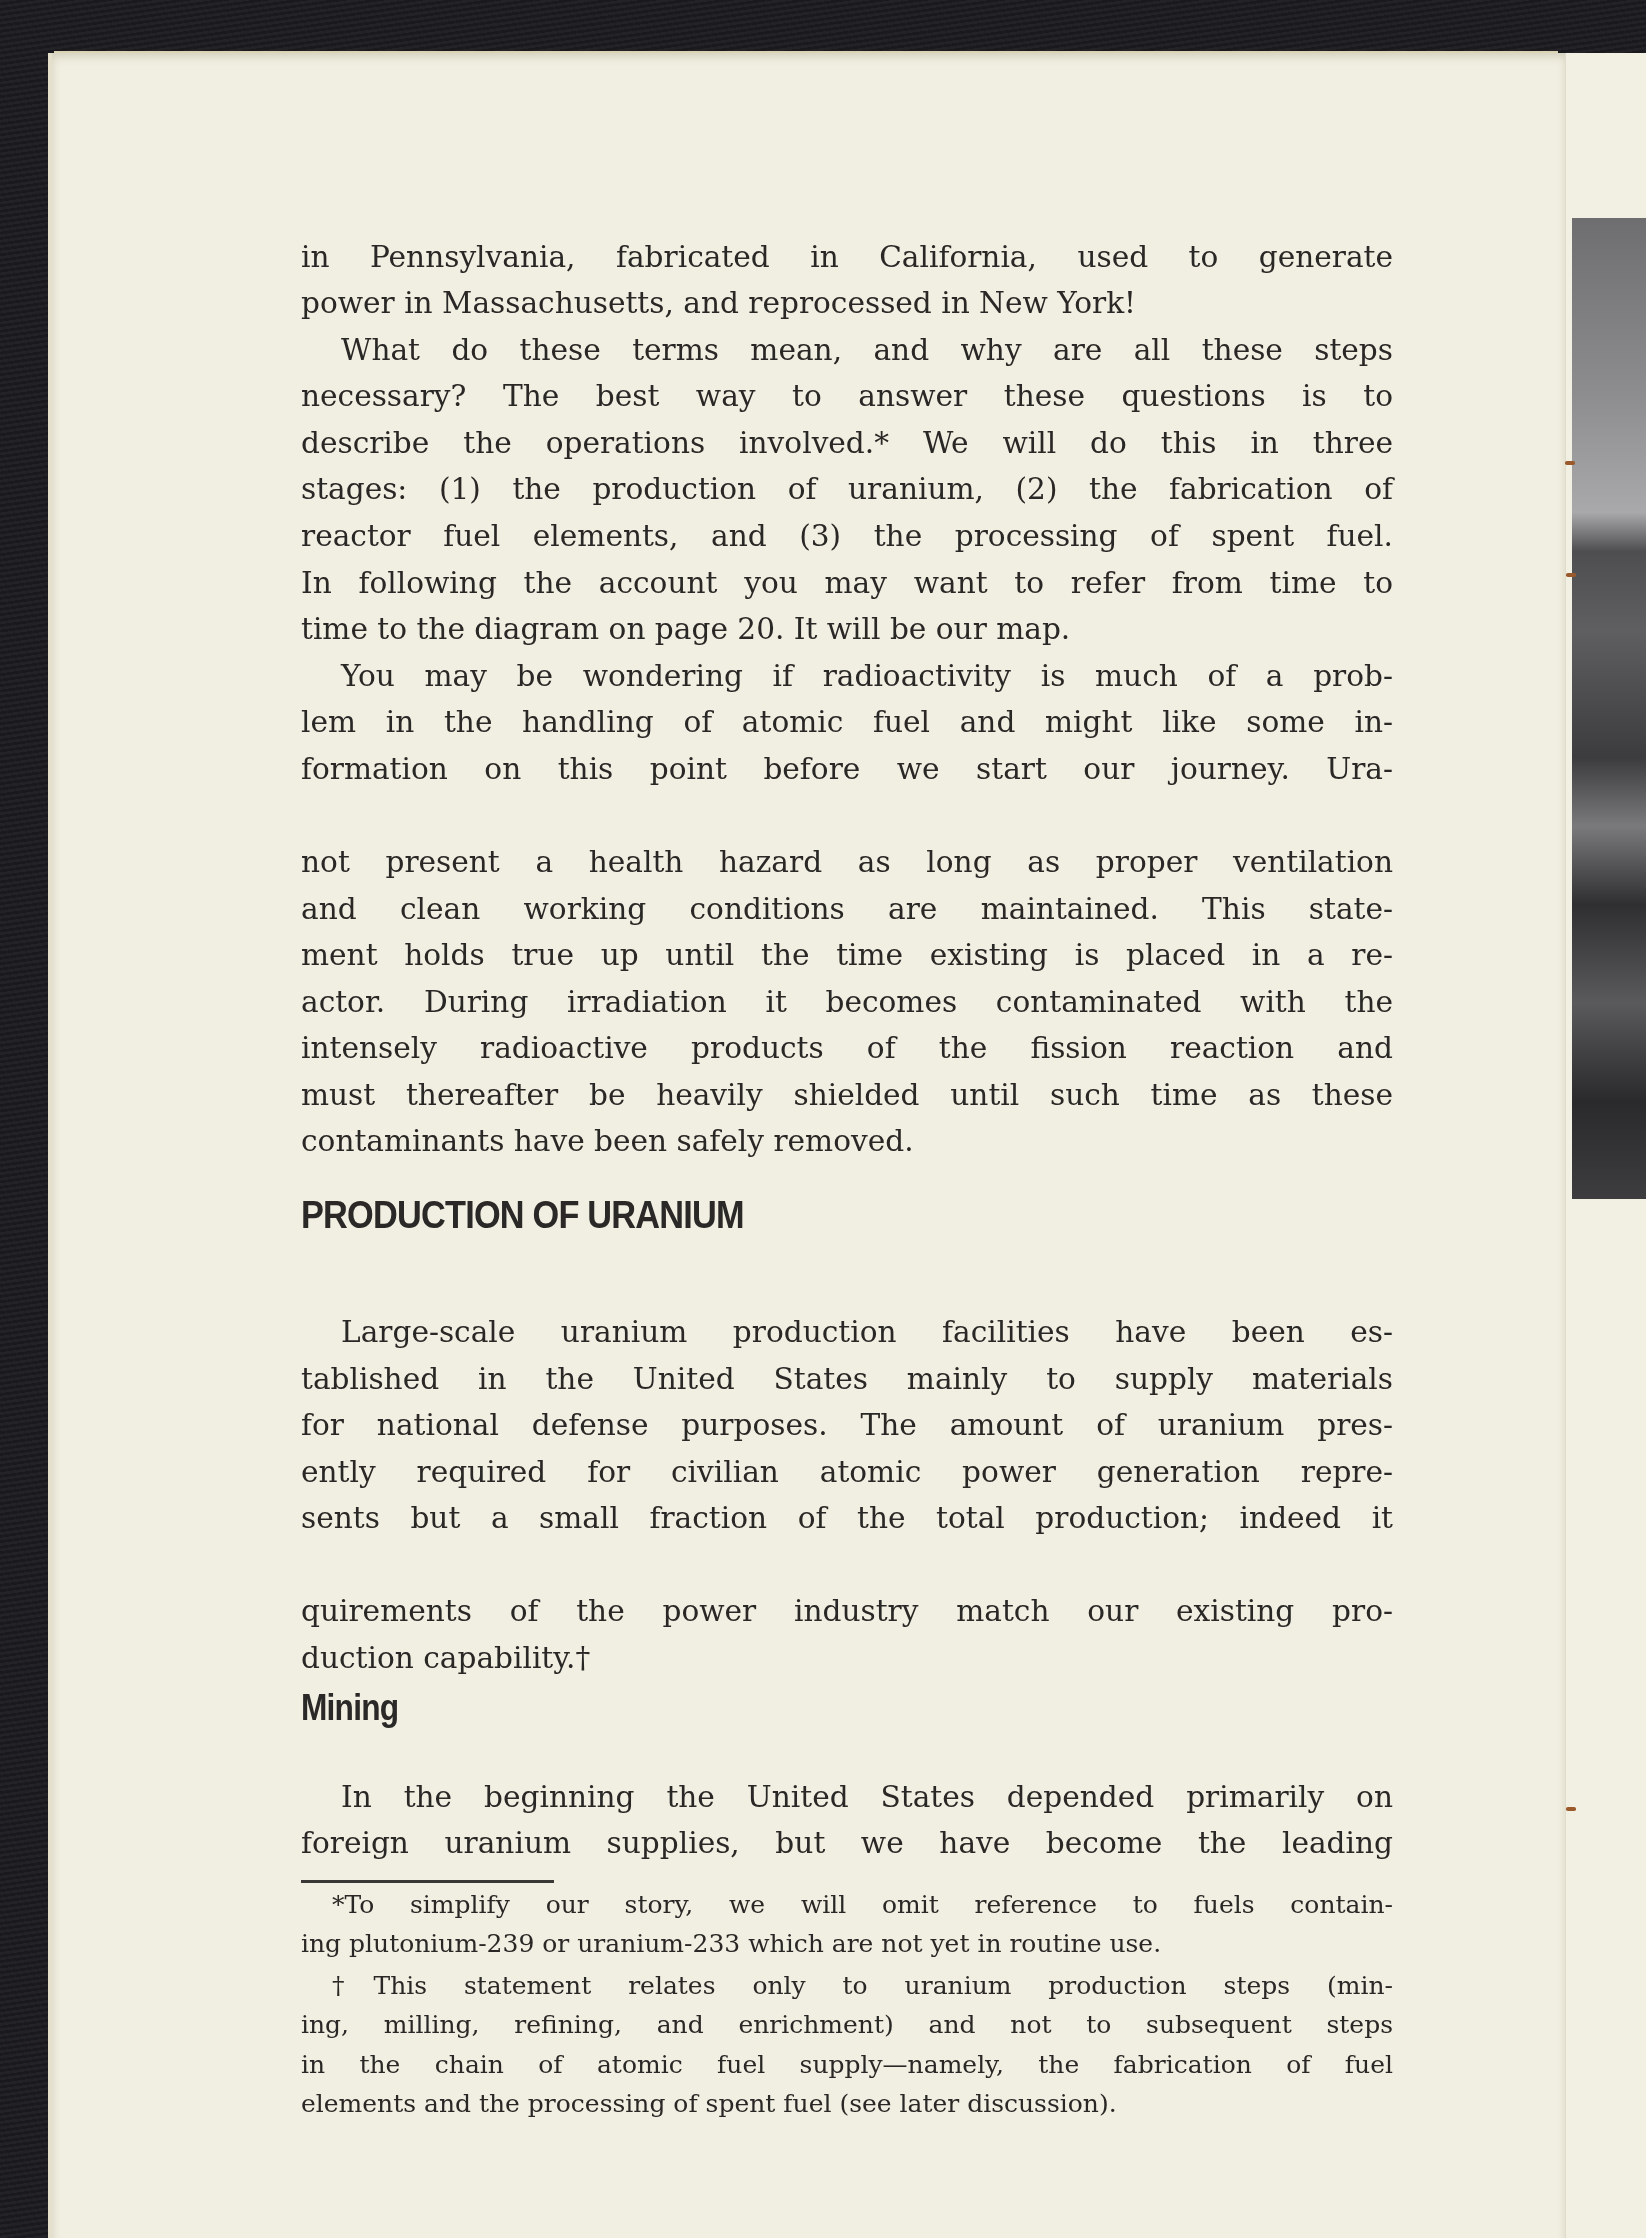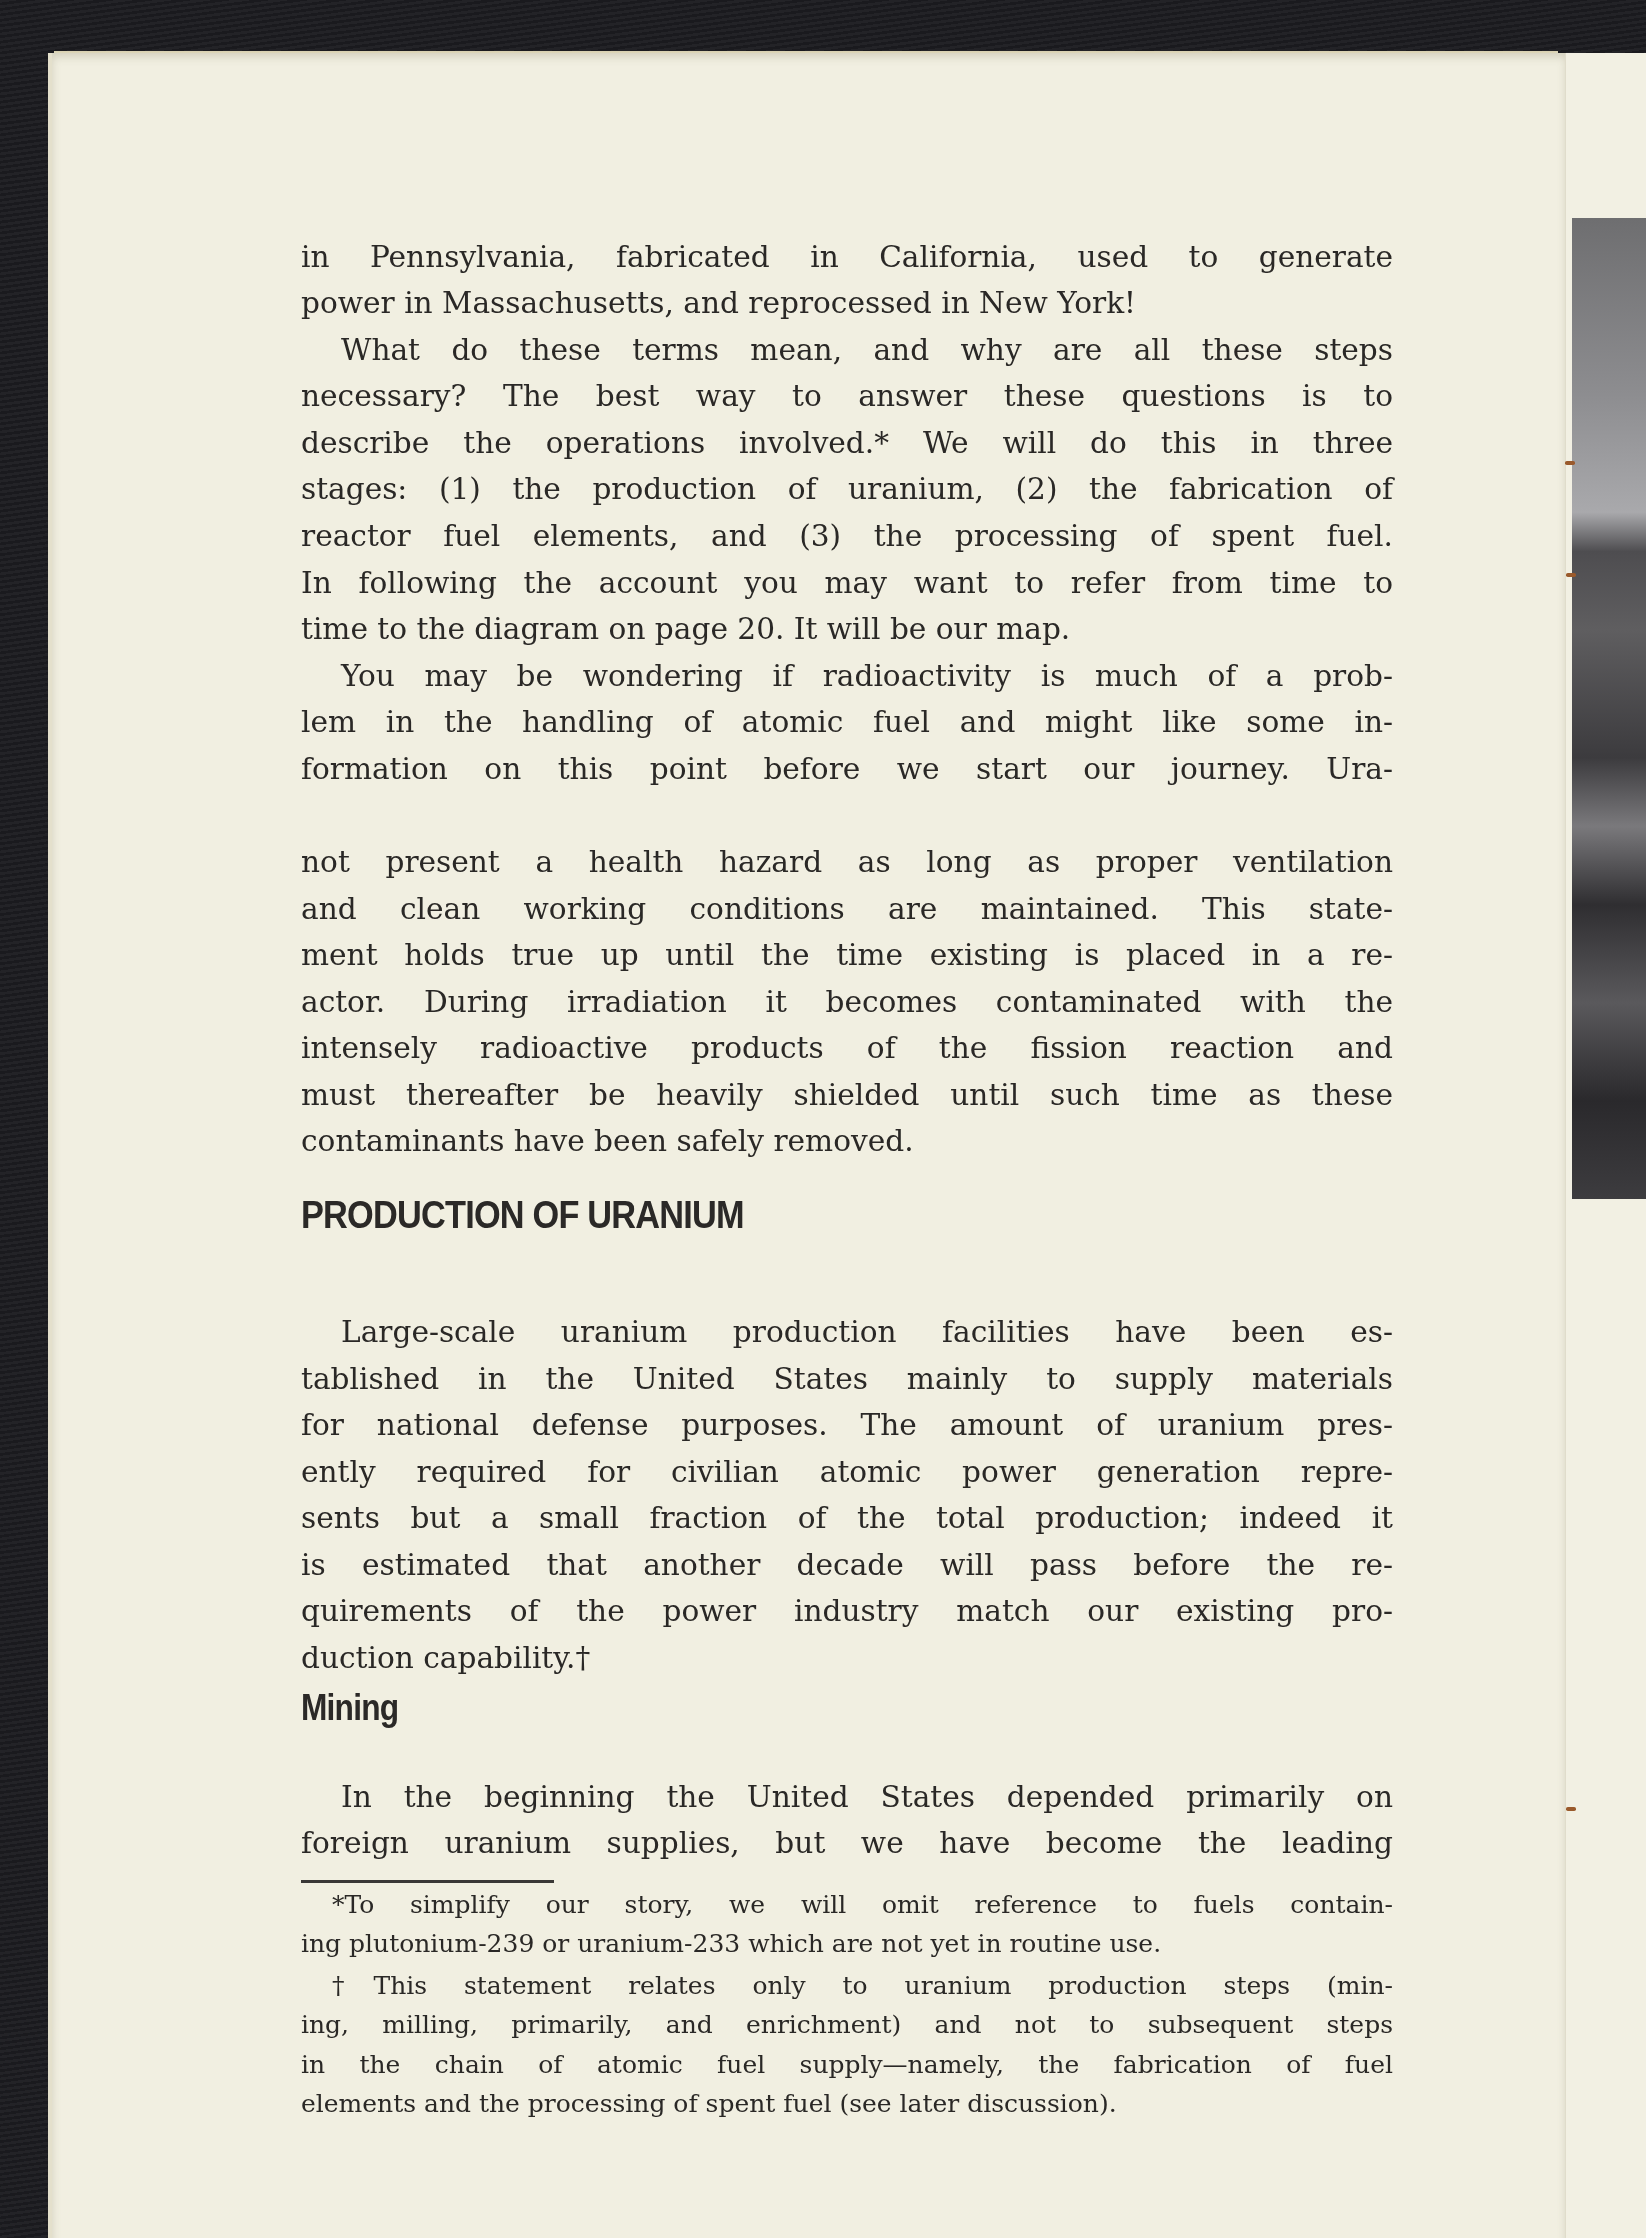--- a/index.html
+++ b/index.html
@@ -65,32 +65,31 @@
   <div class="body-line" style="top:1047px;">must thereafter be heavily shielded until such time as these</div>
   <div class="body-line last" style="top:1093px;">contaminants have been safely removed.</div>
 
   <div class="h1" style="top:1195px;">PRODUCTION OF URANIUM</div>
 
   <div class="body-line indent" style="top:1284px;">Large-scale uranium production facilities have been es-</div>
   <div class="body-line" style="top:1331px;">tablished in the United States mainly to supply materials</div>
   <div class="body-line" style="top:1377px;">for national defense purposes. The amount of uranium pres-</div>
   <div class="body-line" style="top:1424px;">ently required for civilian atomic power generation repre-</div>
   <div class="body-line" style="top:1470px;">sents but a small fraction of the total production; indeed it</div>
-  <div class="body-line" style="top:1517px;">is estimated that another decade will pass before the re-</div>
   <div class="body-line" style="top:1563px;">quirements of the power industry match our existing pro-</div>
   <div class="body-line last" style="top:1610px;">duction capability.†</div>
 
   <div class="h2" style="top:1688px;">Mining</div>
 
   <div class="body-line indent" style="top:1749px;">In the beginning the United States depended primarily on</div>
   <div class="body-line" style="top:1795px;">foreign uranium supplies, but we have become the leading</div>
 
   <div class="rule" style="top:1880px;"></div>
 
   <div class="fn-line fn-indent" style="top:1889px;">*To simplify our story, we will omit reference to fuels contain-</div>
   <div class="fn-line last" style="top:1928px;">ing plutonium-239 or uranium-233 which are not yet in routine use.</div>
   <div class="fn-line fn-indent" style="top:1970px;">†This statement relates only to uranium production steps (min-</div>
-  <div class="fn-line" style="top:2009px;">ing, milling, primarily, and enrichment) and not to subsequent steps</div>
+  <div class="fn-line" style="top:2009px;">ing, milling, refining, and enrichment) and not to subsequent steps</div>
   <div class="fn-line" style="top:2049px;">in the chain of atomic fuel supply—namely, the fabrication of fuel</div>
   <div class="fn-line last" style="top:2088px;">elements and the processing of spent fuel (see later discussion).</div>
 
 </div>
 
 
 </body></html>

